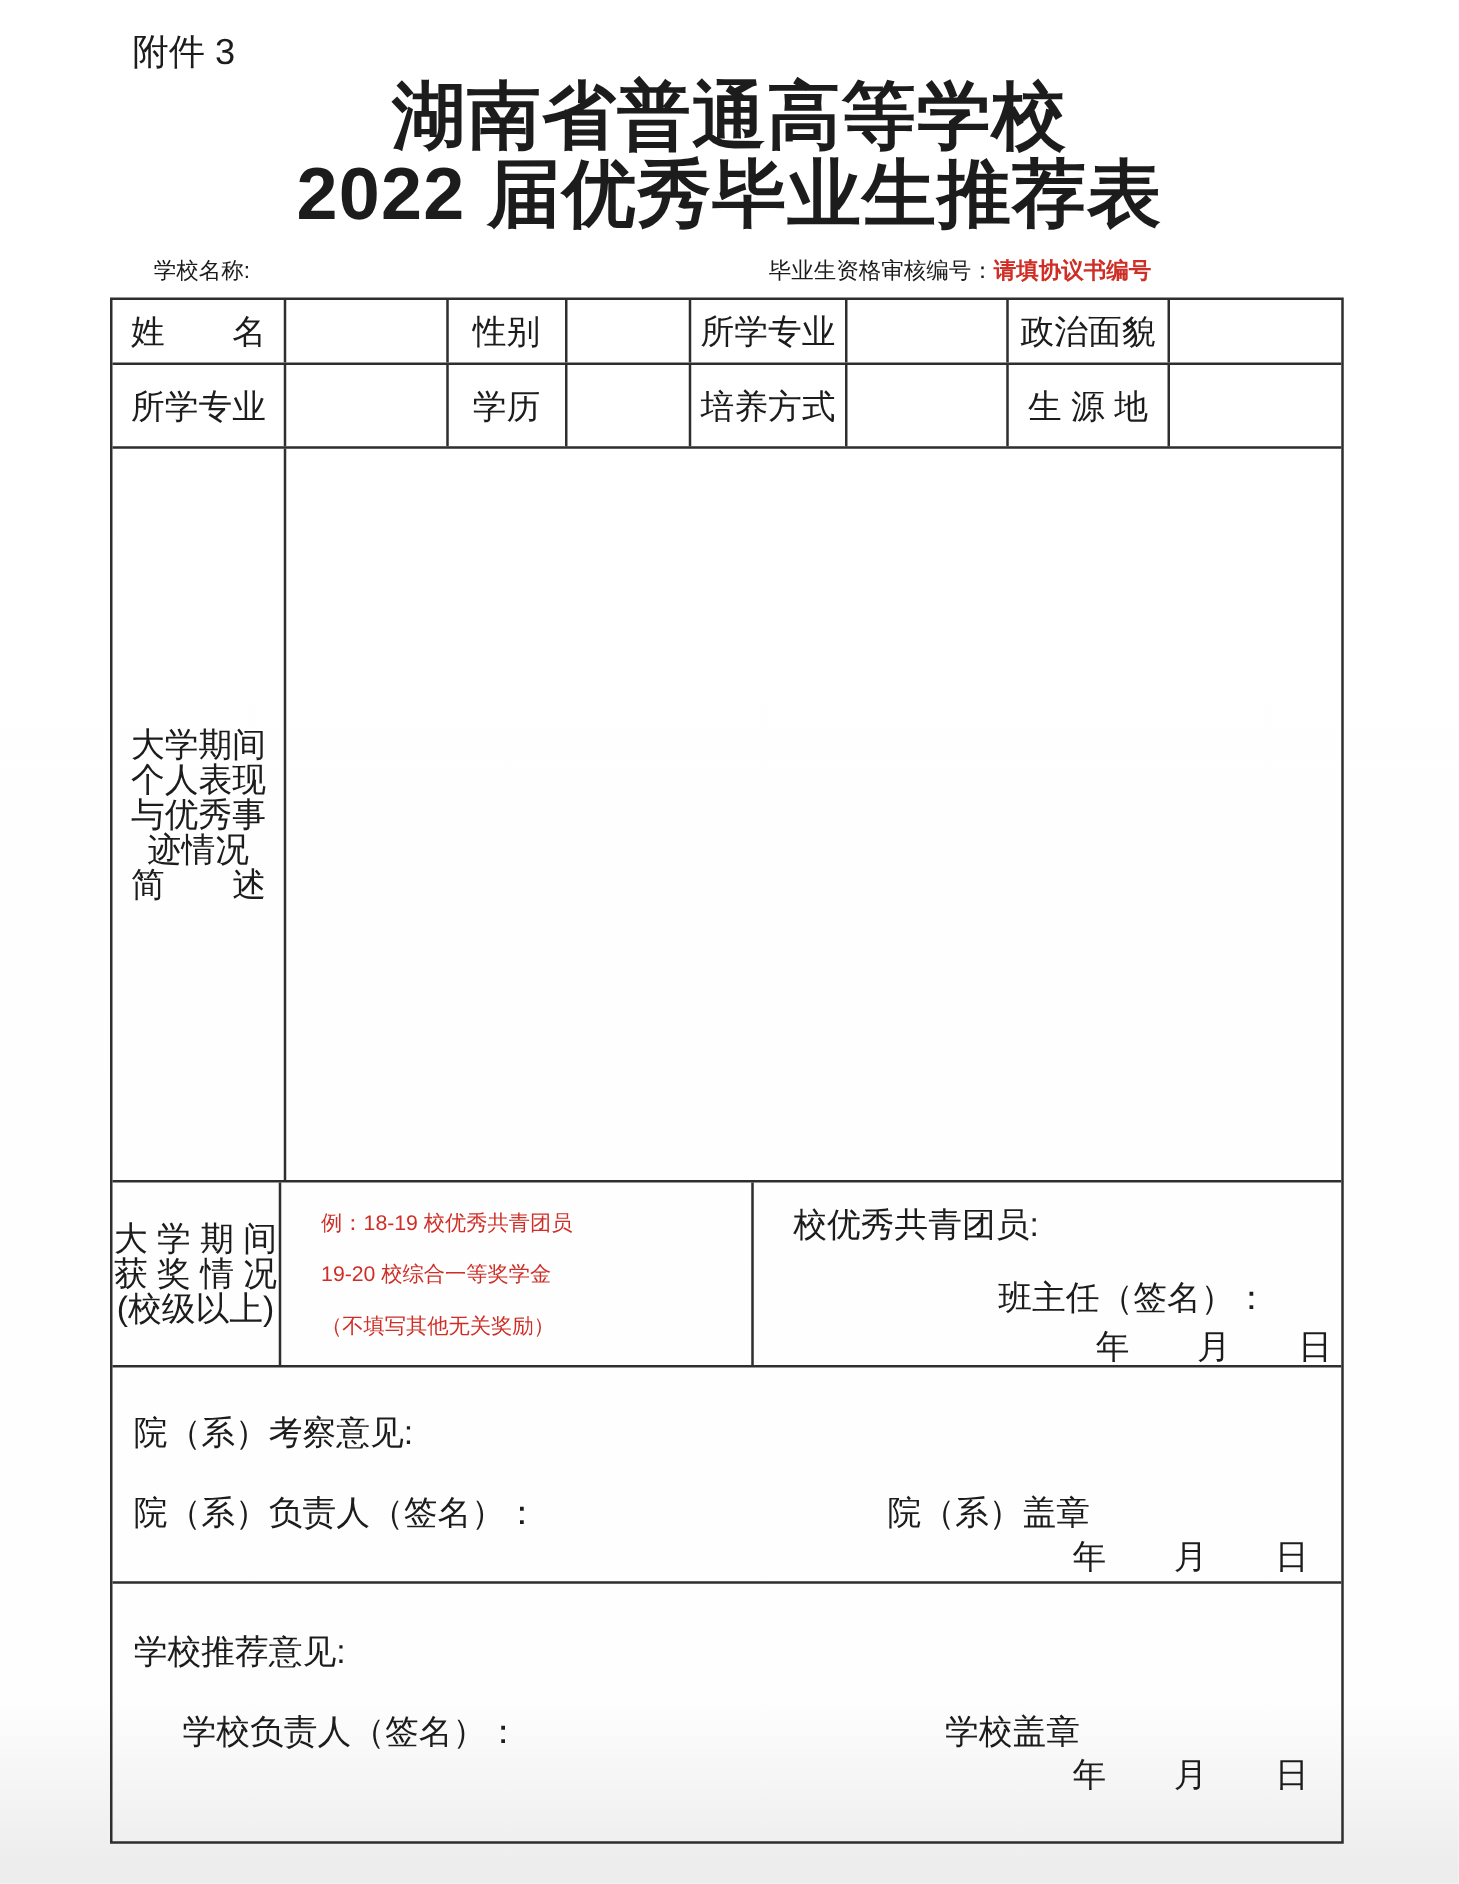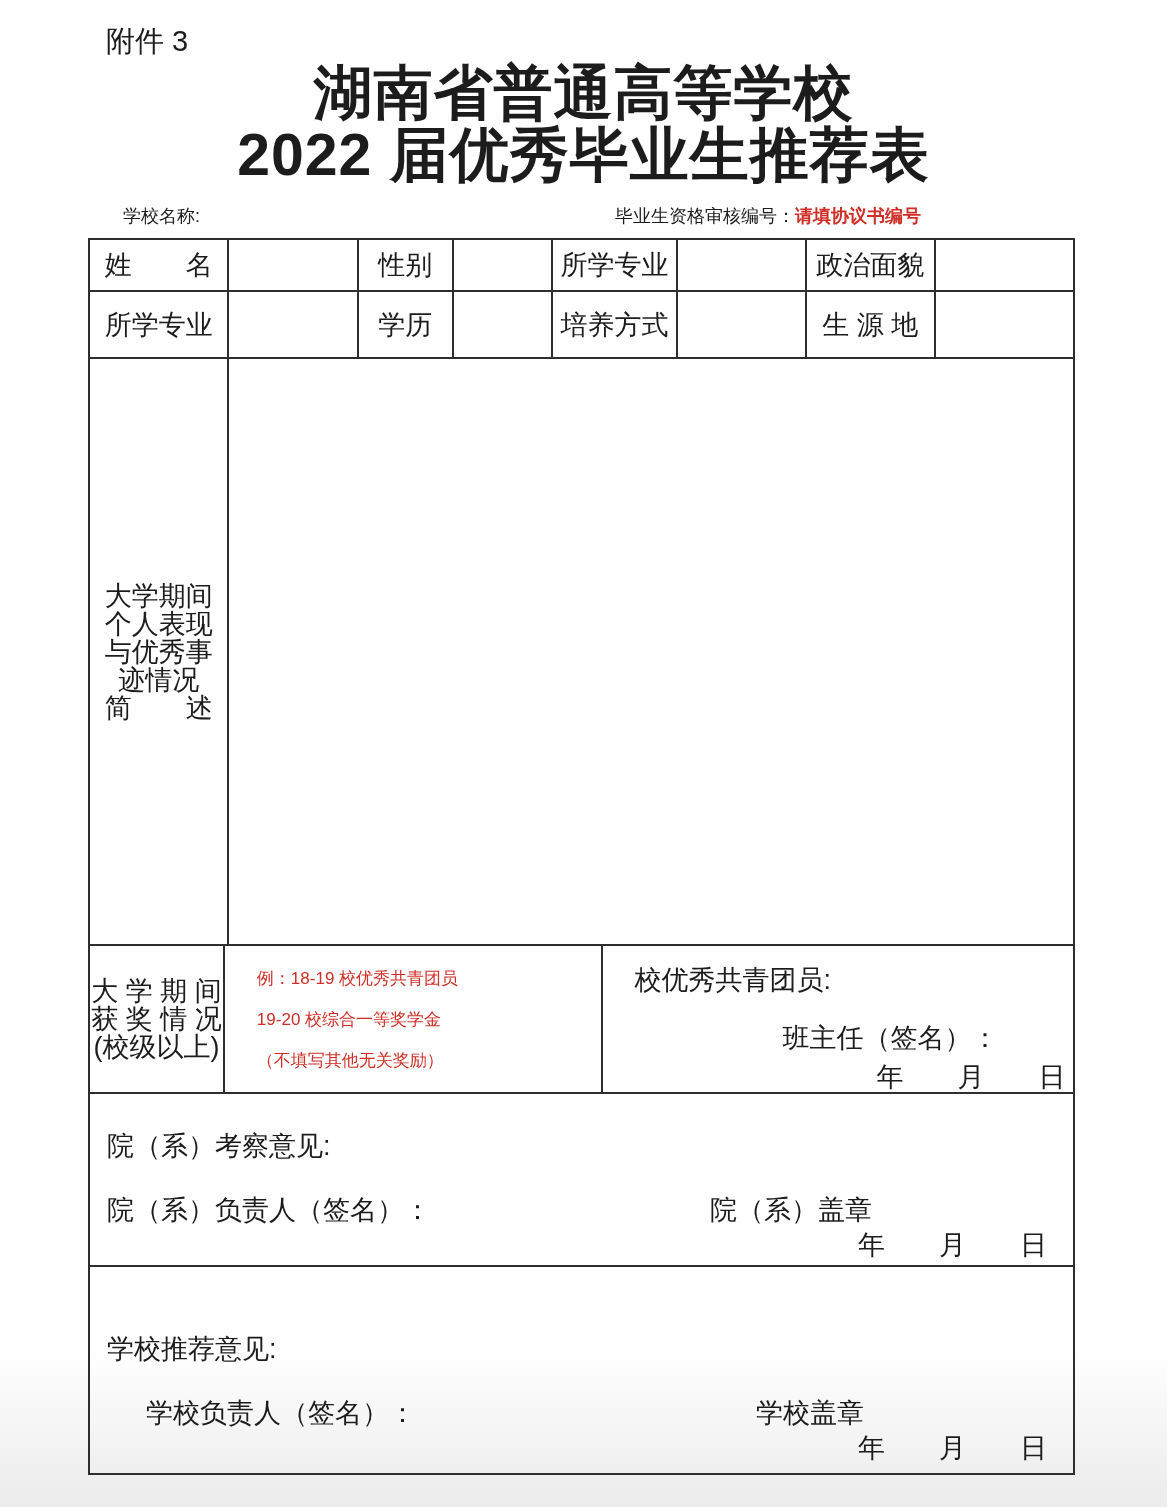--- a/index.html
+++ b/index.html
@@ -45,21 +45,21 @@
   .trow{ display:flex; border-bottom:2px solid var(--border); }
   .trow:last-child{ border-bottom:none; }
   .cell{ border-right:2px solid var(--border); display:flex; align-items:center; justify-content:center; }
   .cell:last-child{ border-right:none; }
 
   .r1{ height:52px; }
   .r2{ height:67px; }
   .r3{ height:587px; }
   .r4{ height:148px;gap:16px; }
   .r5{ height:173px; }
-  .r6{ height:190px;margin-top:28px; }
+  .r6{ height:190px; }
 
   .w140{ width:140px; } .w130{ width:130px; } .w95{ width:95px; }
   .w100{ width:100px; } .w125{ width:125px; } .w129{ width:129px; }
   .w138{ width:138px; } .w375{ width:375px; } .w472{ width:472px; }
   .w847{ width:847px; } .wfull{ width:100%; }
 
   .multiline{ white-space:pre-line; text-align:center; line-height:28px; }
 
   .awards-example{
     color:var(--hint-red);
@@ -67,21 +67,21 @@
     line-height:41px;
     font-size:17px;
     align-items:center; justify-content:flex-start;
     padding-left:16px;
   }
   .rel{ position:relative; display:block; }
   .abs{ position:absolute; white-space:nowrap; }
 
   
   .class-opinion-label{ left:16px; top:16px; }
-  .class-sign{ left:164px; top:74px;font-family:Liberation Mono, monospace; }
+  .class-sign{ left:180px; top:74px;font-family:Liberation Mono, monospace; }
   .class-date{ left:258px; top:113px; }
 
   
   .dept-opinion-label{ left:17px; top:34px; }
   .dept-sign{ left:17px; top:98px; }
   .dept-seal{ left:620px; top:98px; }
   .dept-date{ right:26px; top:133px; }
 
   
   .school-opinion-label{ left:17px; top:36px; }

